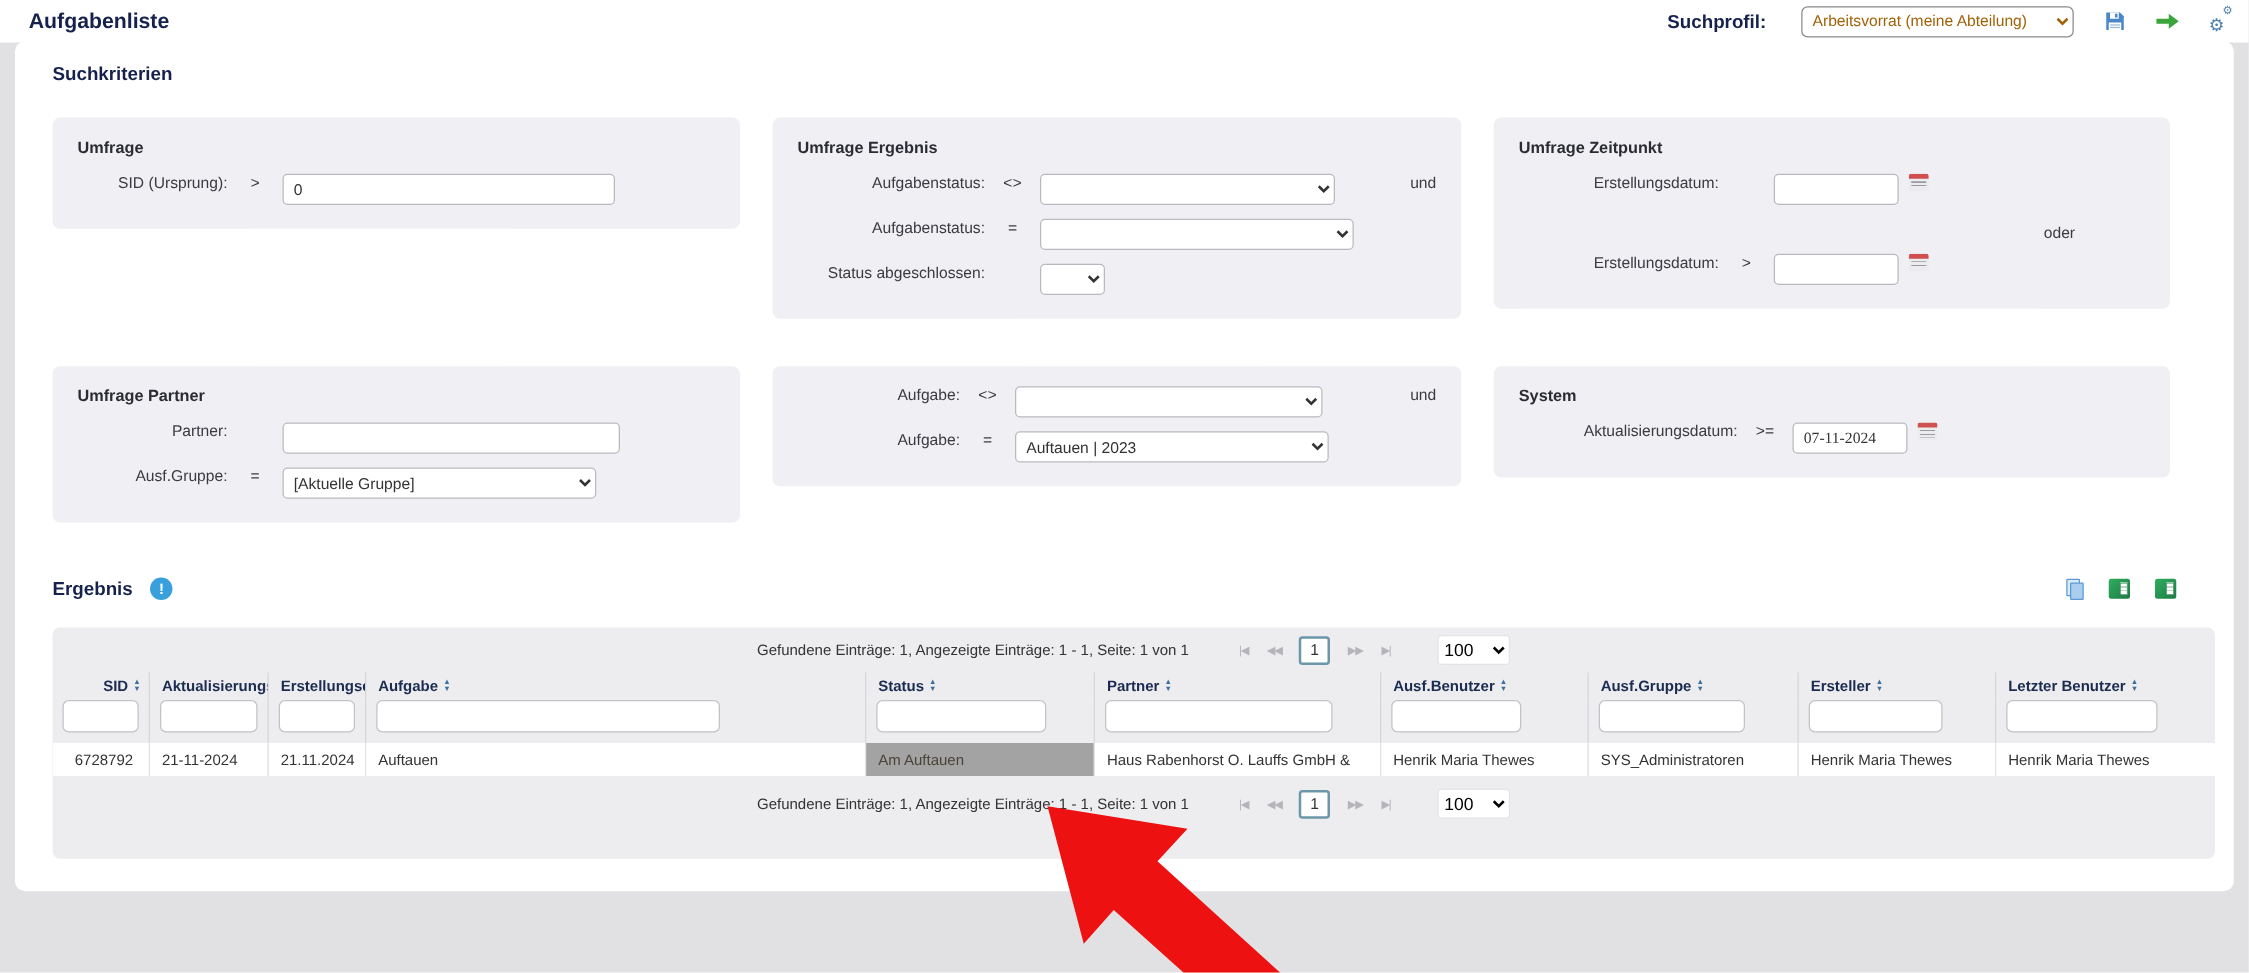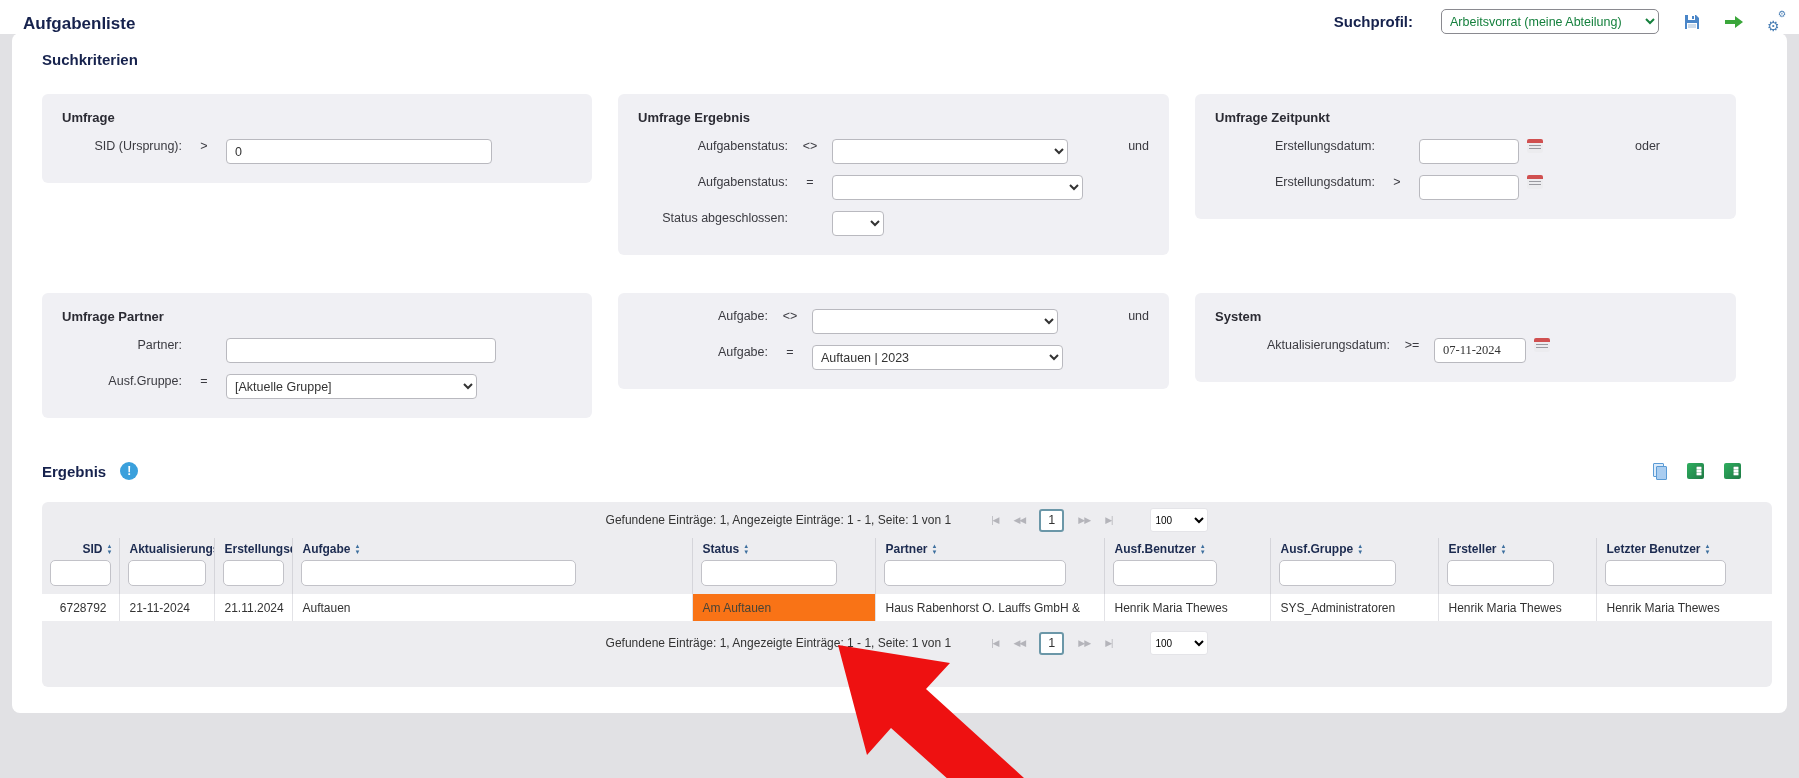--- a/index.html
+++ b/index.html
@@ -6,26 +6,26 @@
   html,body { width:1799px; height:778px; }
   body {
     font-family: "Liberation Sans", sans-serif;
     background:#e1e1e4;
     position:relative;
     overflow:hidden;
     color:#3a3a40;
   }
   .topbar {
     position:absolute; top:0; left:0; width:1799px; height:34px;
-    background:#ffffff; display:flex; align-items:flex-end; z-index:2;
+    background:#ffffff; display:flex; align-items:center; z-index:2;
   }
   .page-title { font-size:17px; font-weight:bold; color:#16224d; padding-left:23px; }
   .profile-area { margin-left:auto; display:flex; align-items:center; gap:24px; padding-right:14px; }
   .profile-label { font-size:15px; font-weight:bold; color:#16224d; margin-right:4px; }
-  .profile-select { width:218px; height:25px; font-size:12.5px; border:1px solid #8a8a90; border-radius:5px; background:#fff; padding:0 4px; color:#15803d; font-family:"Liberation Sans",sans-serif; }
+  .profile-select { width:218px; height:25px; font-size:12.5px; border:1px solid #8a8a90; border-radius:5px; background:#fff; padding:0 4px; color:#a16207; font-family:"Liberation Sans",sans-serif; }
   .hicon { width:18px; height:18px; display:inline-flex; align-items:center; justify-content:center; cursor:pointer; }
 
   .card {
     position:absolute; top:33px; left:12px; width:1775px; height:680px;
     background:#ffffff; border-radius:8px; padding:18px 18px 0 18px; z-index:1;
   }
   .section-heading { font-size:15px; font-weight:bold; color:#16224d; }
   .panels-row { display:flex; gap:26px; margin-left:12px; align-items:flex-start; }
   .row1 { margin-top:26px; }
   .row2 { margin-top:38px; }
@@ -54,35 +54,35 @@
   .doc-icon .pg.front { left:3px; top:3px; background:#aacdf0; }
   .excel-icon { width:17px; height:16px; border-radius:2px; background:linear-gradient(135deg,#2fae5f 0%,#1e7a45 100%); position:relative; }
   .excel-icon::after { content:""; position:absolute; right:2px; top:3px; width:6px; height:10px; background:#fff;
     box-shadow:0 0 0 0.5px #1e7a45 inset; background-image:repeating-linear-gradient(#b9d9c6 0 1px, transparent 1px 3px); }
 
   .results-box { margin-left:12px; margin-top:22px; width:1730px; background:#ededf0; border-radius:6px; padding:0 0 26px 0; }
   .pag-bar { height:36px; display:flex; align-items:center; justify-content:center; gap:9px; font-size:12px; color:#333; }
   .pag-summary { margin-right:28px; }
   .pag-nav { color:#b4b4ba; font-size:9px; letter-spacing:-1px; cursor:pointer; padding:0 3px; }
   .pag-page { width:25px; height:23px; border:2px solid #6b97a8; border-radius:3px; background:#fff; display:flex; align-items:center; justify-content:center; font-size:12.5px; color:#333; margin:0 2px; }
-  .pag-size { width:58px; height:24px; border:1px solid #e4e4e8; border-radius:3px; background:#fff; font-size:10px; margin-left:26px; font-family:"Liberation Sans",sans-serif; }
+  .pag-size { width:58px; height:24px; border:1px solid #e4e4e8; border-radius:3px; background:#fff; font-size:14px; margin-left:26px; font-family:"Liberation Sans",sans-serif; }
 
   table.results { width:1730px; border-collapse:collapse; table-layout:fixed; }
   th.col { font-size:12px; font-weight:bold; color:#1c2b50; text-align:left; padding:4px 6px 2px 10px; white-space:nowrap; overflow:hidden; border-right:1px solid #d5d5da; }
   th.col.num { text-align:right; }
   th.col:last-child { border-right:none; }
   .sort-ic { display:inline-block; vertical-align:middle; margin-left:4px; color:#3d6f9e; font-size:6px; line-height:0.95; }
   .sort-ic span { display:block; }
   td.filter-cell { padding:2px 8px 8px 8px; border-right:1px solid #d5d5da; }
   td.filter-cell:last-child { border-right:none; }
   .filter-input { width:100%; height:26px; border:1px solid #c2c2c8; border-radius:5px; background:#fff; padding:0 6px; font-size:12px; font-family:"Liberation Sans",sans-serif; }
   tr.data-row td { background:#fff; font-size:12px; color:#333; padding:6px 6px 6px 10px; white-space:nowrap; overflow:hidden; border-right:1px solid #e2e2e6; height:27px; }
   tr.data-row td:last-child { border-right:none; }
   tr.data-row td.num { text-align:right; padding-right:12px; }
-  tr.data-row td.status-cell { background:#f97316; color:#4a4436; }
+  tr.data-row td.status-cell { background:#a3a3a3; color:#4a4436; }
 
   .red-arrow { position:absolute; left:818px; top:630px; z-index:10; }
 
   .gear-wrap { position:relative; width:18px; height:18px; font-family:"DejaVu Sans",sans-serif; color:#4a7fb5; }
   .gear-big { position:absolute; left:0; bottom:-3px; font-size:14px; }
   .gear-small { position:absolute; right:-1px; top:-4px; font-size:9px; }
 </style>
 </head>
 <body>
 
@@ -152,21 +152,21 @@
       </div>
     </div>
 
     <div class="panel w3">
       <div class="panel-title">Umfrage Zeitpunkt</div>
       <div class="frow">
         <span class="flabel" style="width:160px;">Erstellungsdatum:</span>
         <span class="fop"></span>
         <input class="ctl-input w-100" style="">
         <span class="cal-icon"></span>
-        <span class="conj" style="margin-left:92px;">oder</span>
+        <span class="conj" style="margin-left:92px;margin-top:40px;">oder</span>
       </div>
       <div class="frow">
         <span class="flabel" style="width:160px;">Erstellungsdatum:</span>
         <span class="fop">&gt;</span>
         <input class="ctl-input w-100" style="">
         <span class="cal-icon"></span>
       </div>
     </div>
   </div>
 

